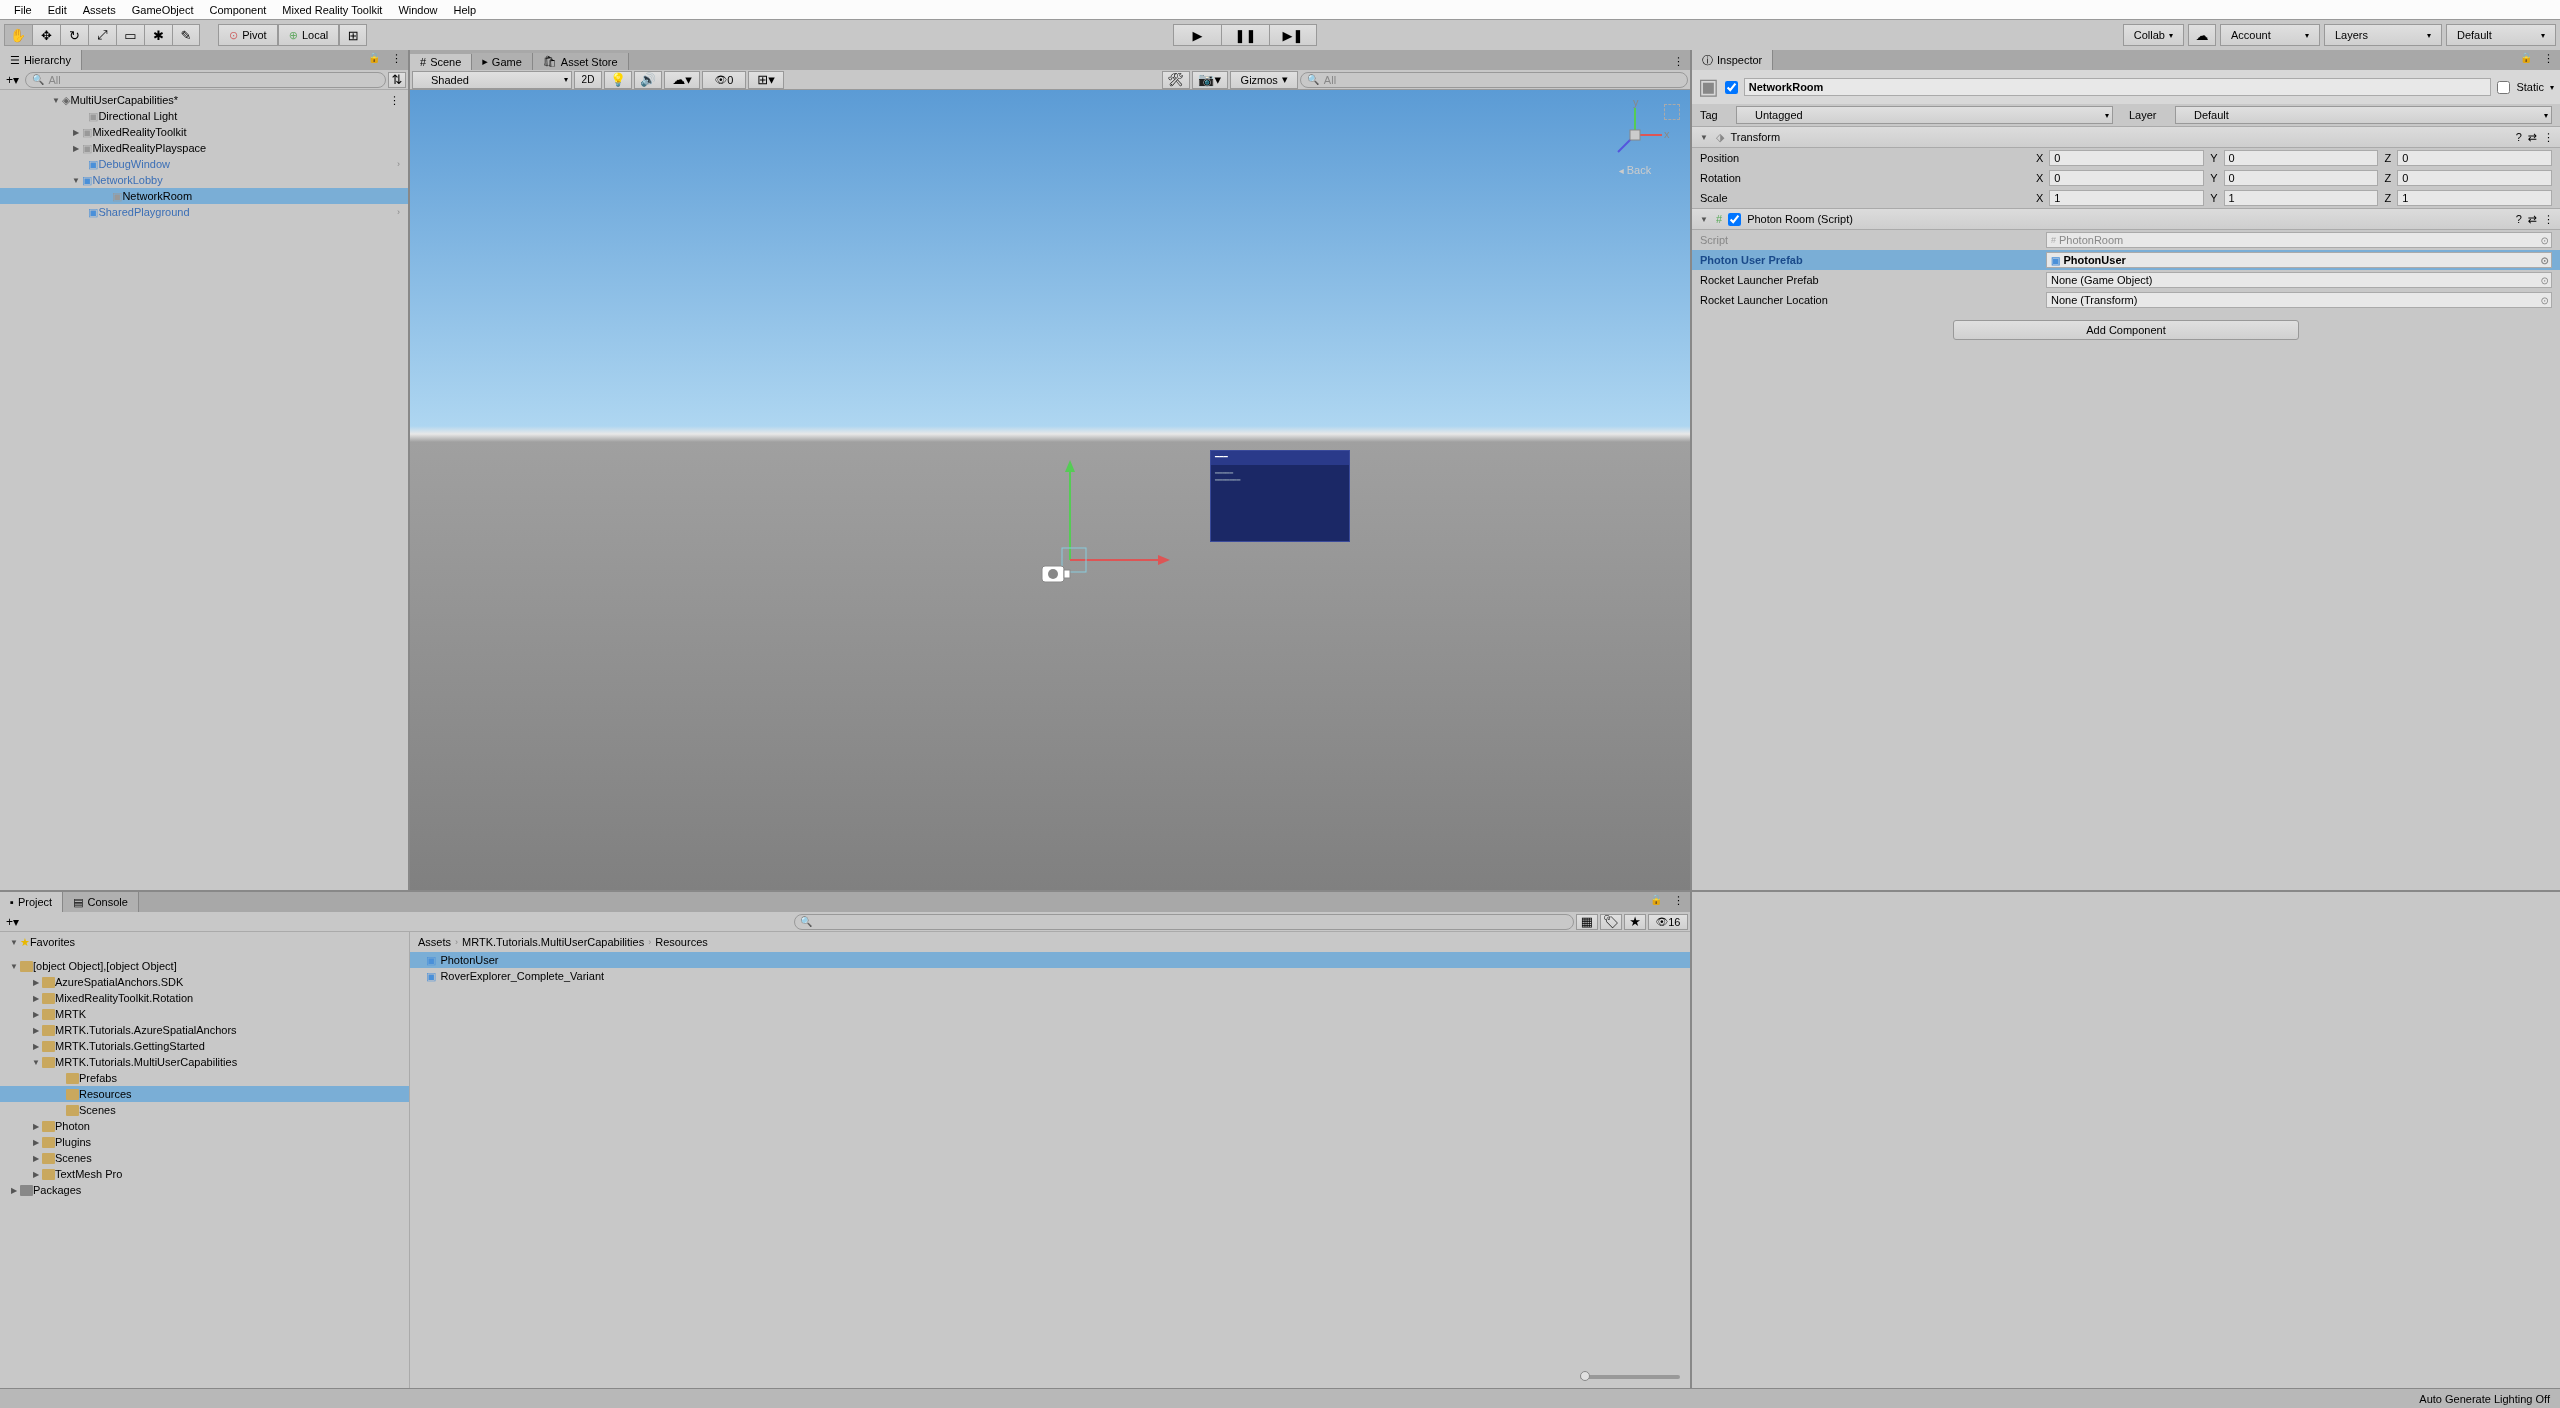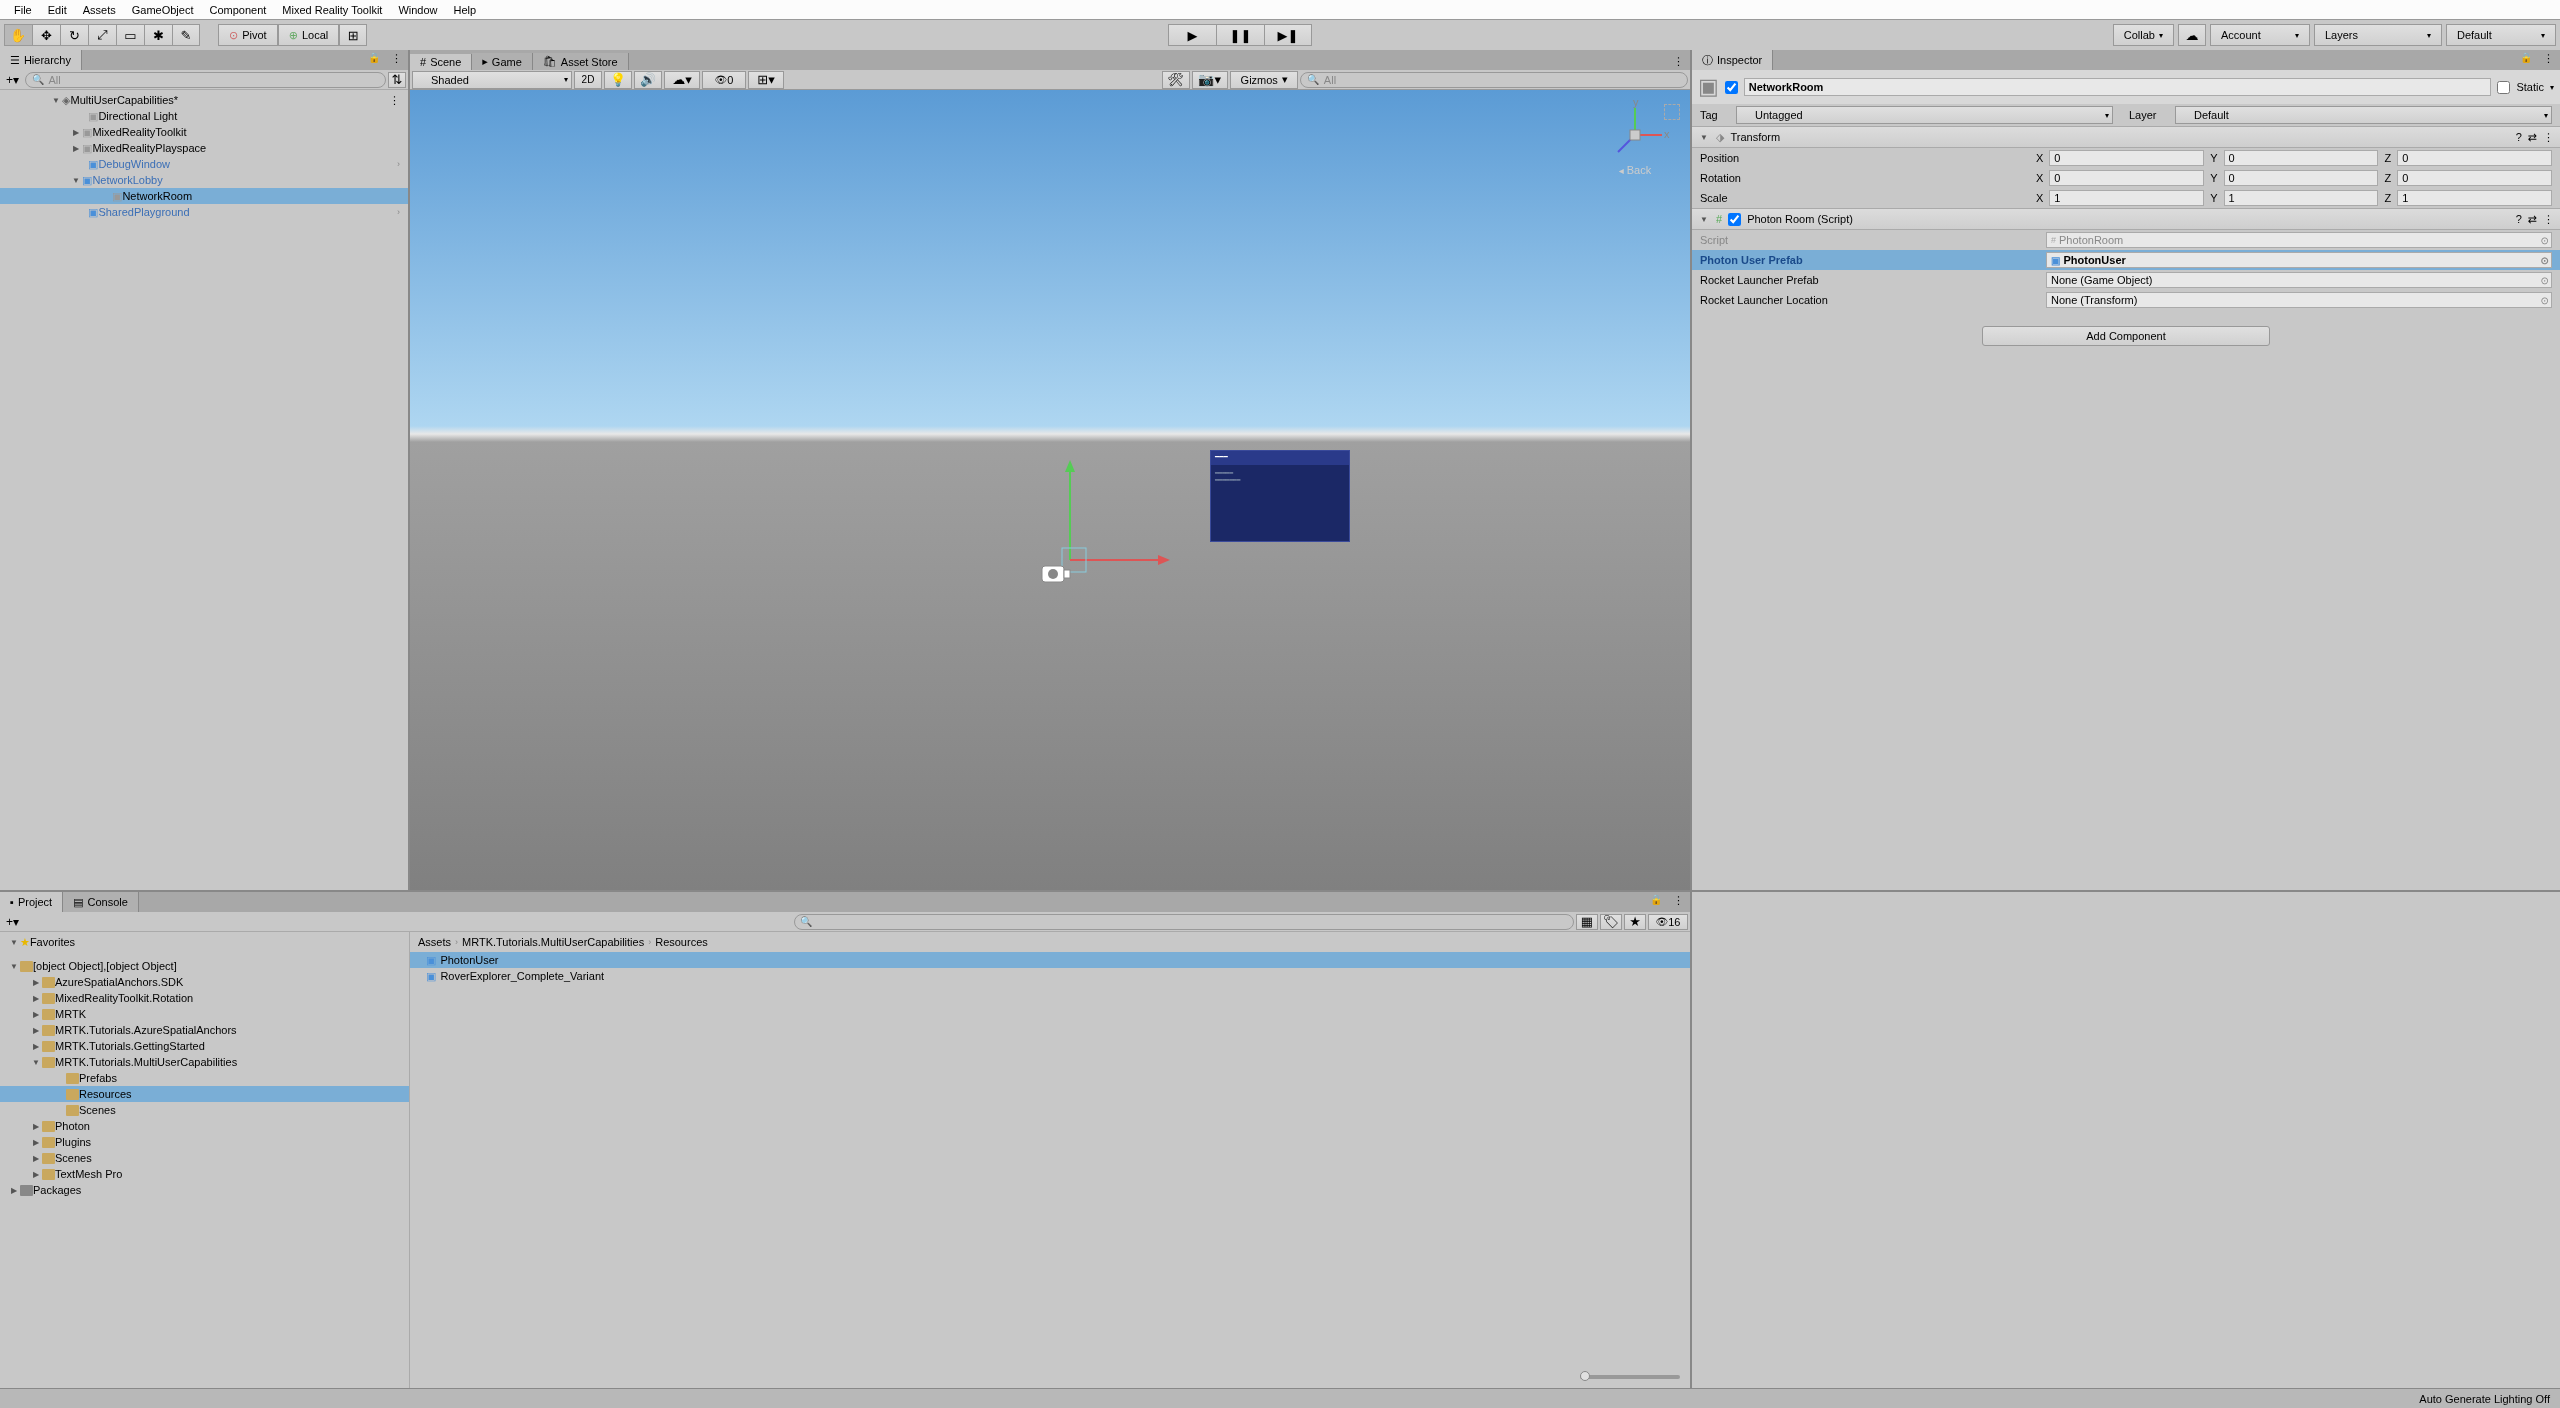--- a/index.html
+++ b/index.html
@@ -38,21 +38,21 @@
 .scene-view { flex: 1; position: relative; background: linear-gradient(to bottom, #5b9bd5 0%, #aed6f1 42%, #e8e8e8 43%, #a0a0a0 44%, #808080 100%); overflow: hidden; }
 .gizmo { position: absolute; top: 10px; right: 20px; width: 70px; height: 70px; }
 .inspector-panel { width: 870px; border-left: 2px solid #888; }
 .insp-header { background: #d8d8d8; padding: 4px 6px; display: flex; align-items: center; gap: 6px; }
 .insp-row { display: flex; align-items: center; padding: 2px 8px; gap: 6px; font-size: 11px; }
 .comp-header { background: linear-gradient(#dcdcdc,#cecece); height: 22px; display: flex; align-items: center; padding: 0 6px; gap: 6px; border-top: 1px solid #aaa; border-bottom: 1px solid #aaa; font-size: 12px; }
 .input-field { background: #e8e8e8; border: 1px solid #aaa; height: 16px; padding: 0 4px; font-size: 11px; flex: 1; }
 .obj-field { background: #e8e8e8; border: 1px solid #aaa; height: 16px; padding: 0 18px 0 4px; font-size: 11px; flex: 1; position: relative; display: flex; align-items: center; gap: 3px; }
 .obj-field::after { content: '⊙'; position: absolute; right: 2px; font-size: 10px; color: #888; }
 .highlight-row { background: #7aaed6; }
-.add-comp-btn { display: block; margin: 16px auto; width: 288px; height: 20px; background: linear-gradient(#e0e0e0,#d0d0d0); border: 1px solid #999; border-radius: 3px; text-align: center; line-height: 18px; font-size: 11px; }
+.add-comp-btn { display: block; margin: 10px auto; width: 346px; height: 20px; background: linear-gradient(#e0e0e0,#d0d0d0); border: 1px solid #999; border-radius: 3px; text-align: center; line-height: 18px; font-size: 11px; }
 .bottom-area { display: flex; height: 498px; border-top: 2px solid #888; }
 .project-side { width: 410px; border-right: 1px solid #aaa; overflow-y: auto; }
 .assets-view { flex: 1; background: #c8c8c8; }
 .breadcrumb { padding: 4px 8px; font-size: 12px; display: flex; gap: 4px; align-items: center; }
 .breadcrumb span.sep { color: #888; font-size: 9px; }
 .asset-list { }
 .asset-item { display: flex; align-items: center; height: 16px; padding: 0 16px; gap: 4px; font-size: 12px; }
 .asset-item.selected { background: #7aaed6; }
 .folder-icon { width: 13px; height: 11px; background: #c9a85e; border-radius: 1px; display: inline-block; }
 .statusbar { height: 20px; background: #b8b8b8; display: flex; align-items: center; justify-content: flex-end; padding: 0 10px; font-size: 11px; border-top: 1px solid #888; }
@@ -105,21 +105,21 @@
   </div>
   <div class="btn-wide">
       <span>Collab</span>
       <span style="font-size:8px">▾</span>
     </div>
   <div class="tool-btn">☁</div>
   <div class="btn-wide" style="width:100px;justify-content:space-between">
       <span>Account</span>
       <span style="font-size:8px">▾</span>
     </div>
-  <div class="btn-wide" style="width:128px;justify-content:space-between">
+  <div class="btn-wide" style="width:118px;justify-content:space-between">
       <span>Layers</span>
       <span style="font-size:8px">▾</span>
     </div>
   <div class="btn-wide" style="width:110px;justify-content:space-between">
       <span>Default</span>
       <span style="font-size:8px">▾</span>
     </div>
 </div>
 
 <div class="main-area">

